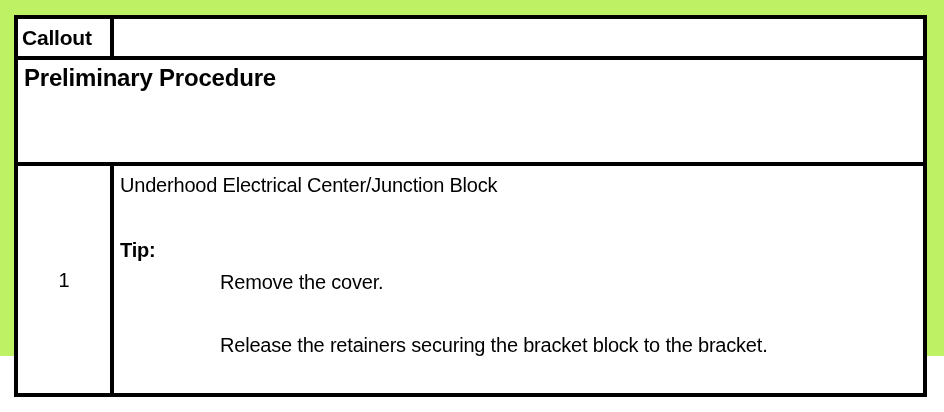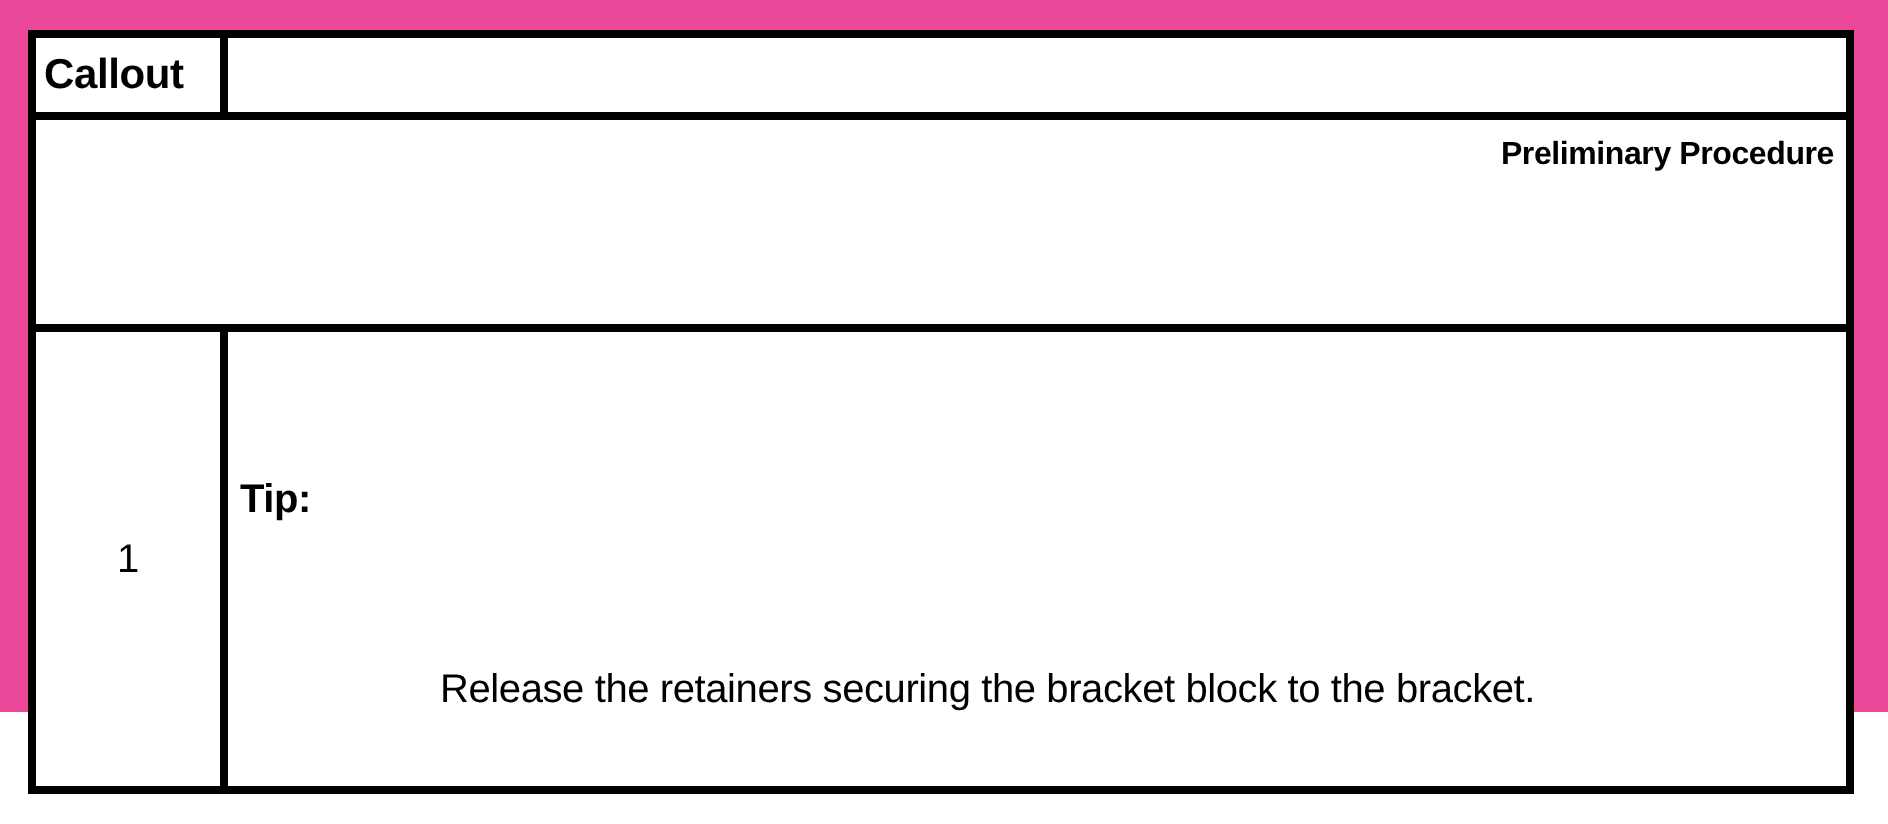--- a/index.html
+++ b/index.html
@@ -12,22 +12,21 @@
     height: 412px;
     font-family: "Liberation Sans", sans-serif;
     color: #000000;
     overflow: hidden;
   }
 
   .page {
     position: relative;
     width: 944px;
     height: 356px;
-    background: #ec4899;
-    text-align: right;
+    background: #bef264;
   }
 
   
   .service-table {
     position: absolute;
     left: 14px;
     top: 15px;
     width: 913px;
     height: 382px;
     box-sizing: border-box;
@@ -74,21 +73,21 @@
   
   .row-prelim {
     height: 106px;
     border-bottom: 4px solid #000000;
     display: block;
     box-sizing: border-box;
     padding: 6px 6px 0 6px;
     position: relative;
   }
   .prelim-title {
-    font-size: 16px;
+    font-size: 24px;
     font-weight: bold;
     line-height: 24px;
     letter-spacing: -0.2px;
     white-space: nowrap;
   }
   .prelim-step {
     position: absolute;
     left: 6px;
     top: 72px;
     font-size: 20px;
@@ -170,19 +169,21 @@
 
     <div class="row-prelim">
       <div class="prelim-title">Preliminary Procedure</div>
     </div>
 
     <div class="row row-data">
       <div class="cell-num">
         <span class="num-text">1</span>
       </div>
       <div class="cell-body">
+        <div class="comp-name">Underhood Electrical Center/Junction Block</div>
         <div class="tip-label">Tip:</div>
+        <div class="tip-line tip-line-1">Remove the cover.</div>
         <div class="tip-line tip-line-2">Release the retainers securing the bracket block to the bracket.</div>
       </div>
     </div>
 
   </div>
 </div>
 
 </body></html>

